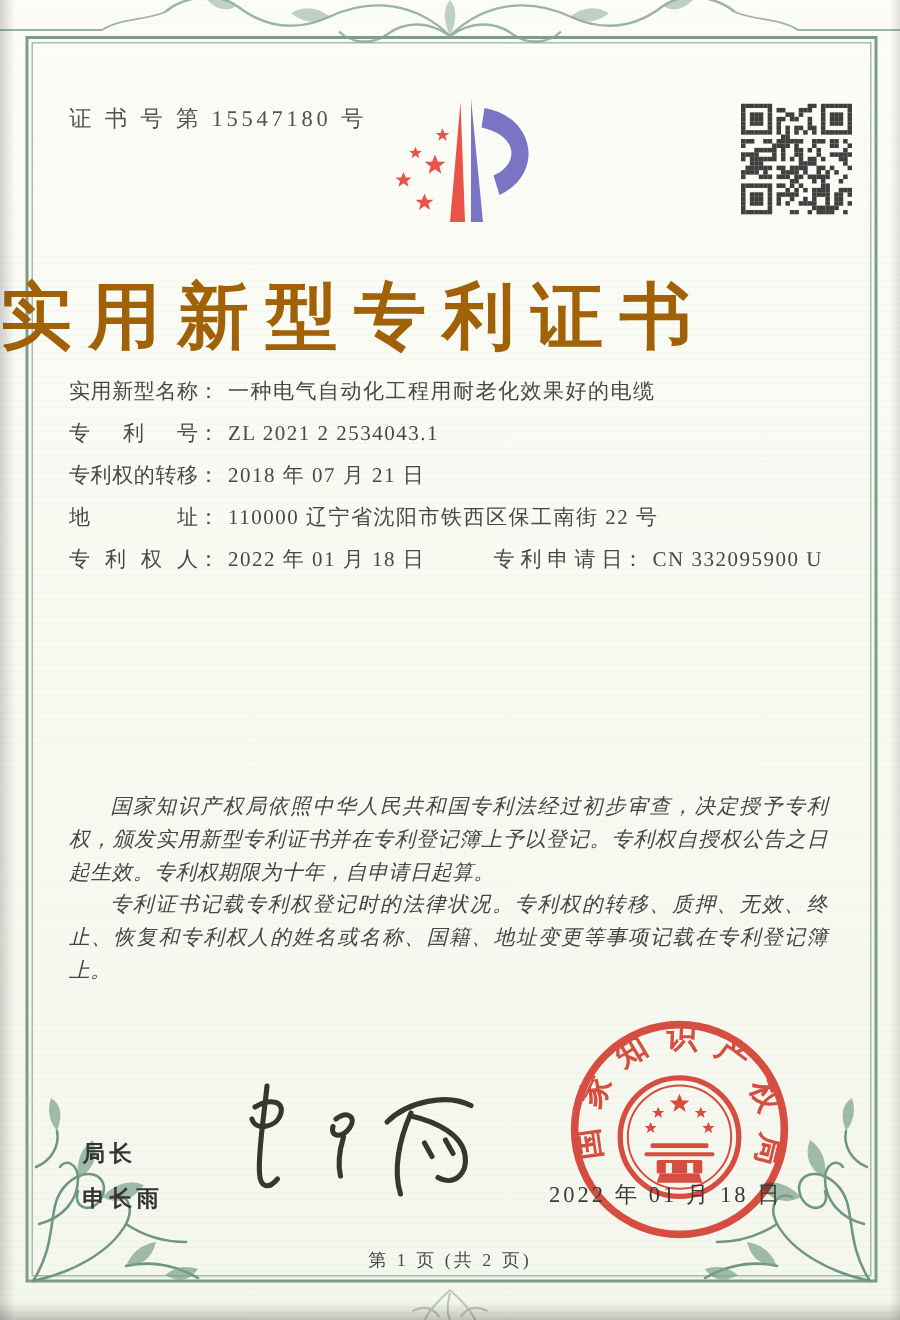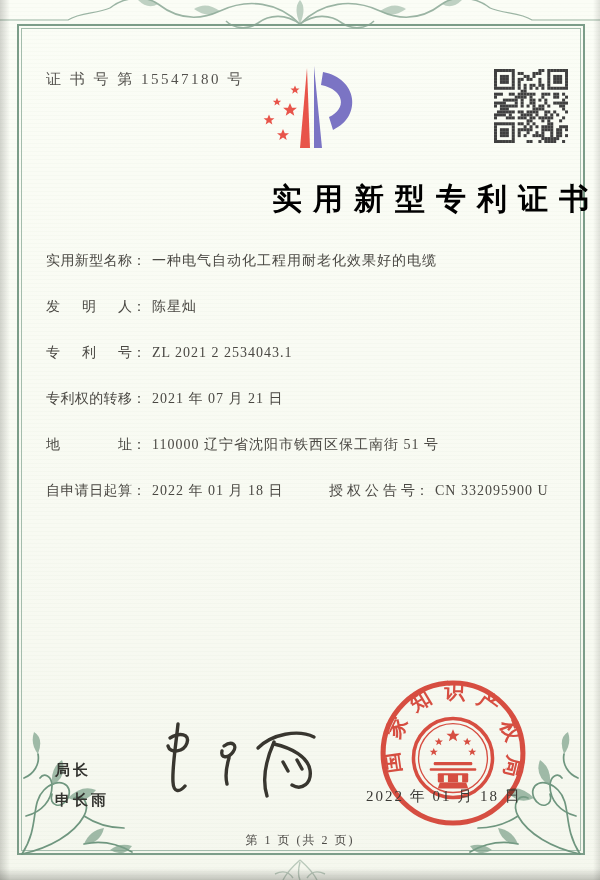--- a/index.html
+++ b/index.html
@@ -28,24 +28,24 @@
   
   .top-band{position:absolute;left:0;top:-4px;width:600px;height:42px;z-index:3;}
   .corner-fl{position:absolute;width:150px;height:150px;z-index:3;}
   .corner-bl{left:14px;bottom:22px;}
   .corner-br{right:12px;bottom:22px;transform:scaleX(-1);}
   .below-orn{position:absolute;left:255px;bottom:0px;width:90px;height:22px;z-index:1;opacity:.55;}
   
   .cert-no{position:absolute;left:46px;top:70px;font-size:15px;letter-spacing:2.5px;color:#54524e;z-index:5;text-align:right;}
   .logo{position:absolute;left:243px;top:58px;width:126px;height:106px;z-index:5;}
   .qr{position:absolute;left:494px;top:69px;width:74px;height:74px;z-index:5;}
-  .title{position:absolute;left:0;right:0;top:179px;text-align:right;
-    font-size:30px;font-weight:600;letter-spacing:11px;color:#000000;z-index:5;}
-  
-  .fields{position:absolute;left:46px;top:252px;right:44px;display:flex;flex-direction:column;gap:28px;
+  .title{position:absolute;left:0;right:0;top:179px;text-align:left;
+    font-size:48px;font-weight:600;letter-spacing:11px;color:#a16207;z-index:5;}
+  
+  .fields{position:absolute;left:46px;top:252px;right:44px;display:flex;flex-direction:column;gap:10px;
     font-size:14px;color:#4a4843;z-index:5;}
   .frow{white-space:nowrap;}
   .flabel{display:inline-block;width:86px;text-align:justify;text-align-last:justify;vertical-align:bottom;}
   .fcolon{margin-right:6px;}
   .fvalue{letter-spacing:1px;}
   .grant-pair2{margin-left:42px;}
   
   .paras{position:absolute;left:46px;right:48px;top:527px;z-index:5;
     font-size:13.8px;font-style:italic;line-height:21.8px;color:#474541;text-align:justify;letter-spacing:.4px;}
   .paras p{margin:0;text-indent:2em;}
@@ -459,31 +459,32 @@
     <rect x="18" y="24" width="1.02" height="1.02" fill="#3f3f3f"></rect>
     <rect x="19" y="24" width="1.02" height="1.02" fill="#3f3f3f"></rect>
     <rect x="20" y="24" width="1.02" height="1.02" fill="#3f3f3f"></rect>
     <rect x="23" y="24" width="1.02" height="1.02" fill="#3f3f3f"></rect>
   </svg>
 
 <div class="title">实用新型专利证书</div>
 
 <div class="fields">
   <div class="frow"><span class="flabel">实用新型名称</span><span class="fcolon">：</span><span class="fvalue">一种电气自动化工程用耐老化效果好的电缆</span></div>
-  <div class="frow"><span class="flabel">发明人</span><span class="fcolon">：</span><span class="fvalue">陈星灿</span></div>
   <div class="frow"><span class="flabel">专利号</span><span class="fcolon">：</span><span class="fvalue">ZL 2021 2 2534043.1</span></div>
-  <div class="frow"><span class="flabel">专利权的转移</span><span class="fcolon">：</span><span class="fvalue">2021 年 07 月 21 日</span></div>
-  <div class="frow"><span class="flabel">地址</span><span class="fcolon">：</span><span class="fvalue">110000 辽宁省沈阳市铁西区保工南街 51 号</span></div>
+  <div class="frow"><span class="flabel">专利权的转移</span><span class="fcolon">：</span><span class="fvalue">2018 年 07 月 21 日</span></div>
+  <div class="frow"><span class="flabel">地址</span><span class="fcolon">：</span><span class="fvalue">110000 辽宁省沈阳市铁西区保工南街 22 号</span></div>
   <div class="frow">
-    <span class="flabel">自申请日起算</span><span class="fcolon">：</span><span class="fvalue">2022 年 01 月 18 日</span>
-    <span class="grant-pair2"><span class="flabel">授权公告号</span><span class="fcolon">：</span><span class="fvalue">CN 332095900 U</span></span>
+    <span class="flabel">专利权人</span><span class="fcolon">：</span><span class="fvalue">2022 年 01 月 18 日</span>
+    <span class="grant-pair2"><span class="flabel">专利申请日</span><span class="fcolon">：</span><span class="fvalue">CN 332095900 U</span></span>
   </div>
 </div>
 
 <div class="paras">
+  <p>国家知识产权局依照中华人民共和国专利法经过初步审查，决定授予专利权，颁发实用新型专利证书并在专利登记簿上予以登记。专利权自授权公告之日起生效。专利权期限为十年，自申请日起算。</p>
+  <p>专利证书记载专利权登记时的法律状况。专利权的转移、质押、无效、终止、恢复和专利权人的姓名或名称、国籍、地址变更等事项记载在专利登记簿上。</p>
 </div>
 
 <div class="signer">
   <div>局长</div>
   <div>申长雨</div>
 </div>
 
 <svg class="signature" viewBox="0 0 190 95">
   <g stroke="#38362f" fill="none" stroke-width="3.4" stroke-linecap="round" stroke-linejoin="round">
     <path d="M30 22 C40 16 50 18 47 27 C44 36 30 38 28 30"></path>

